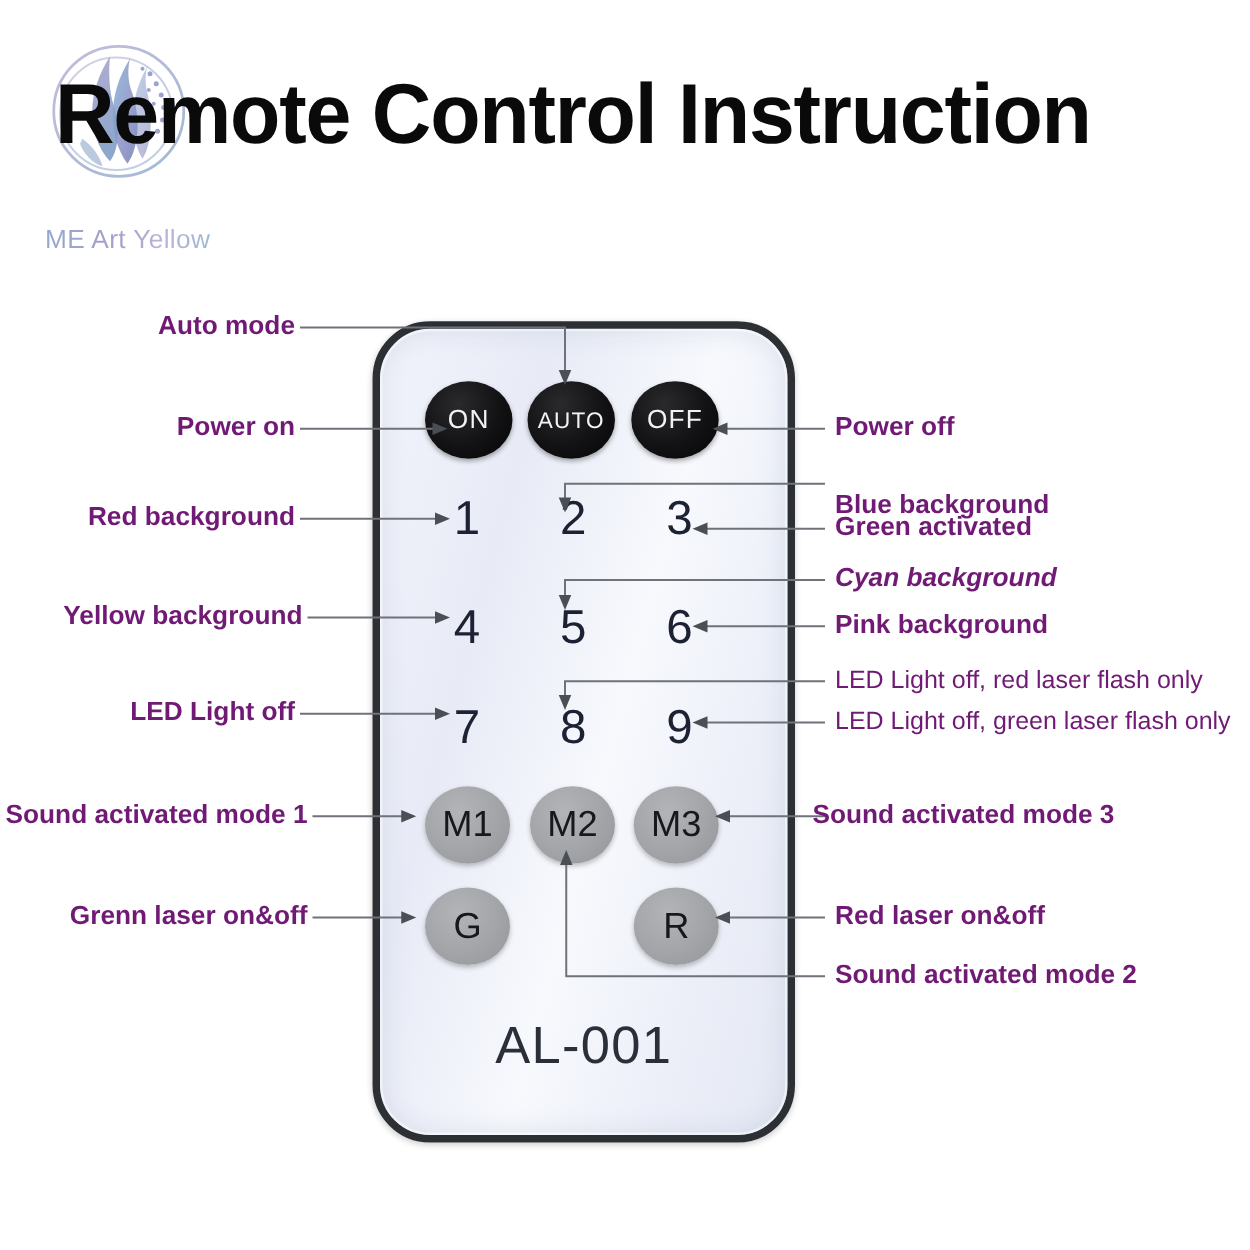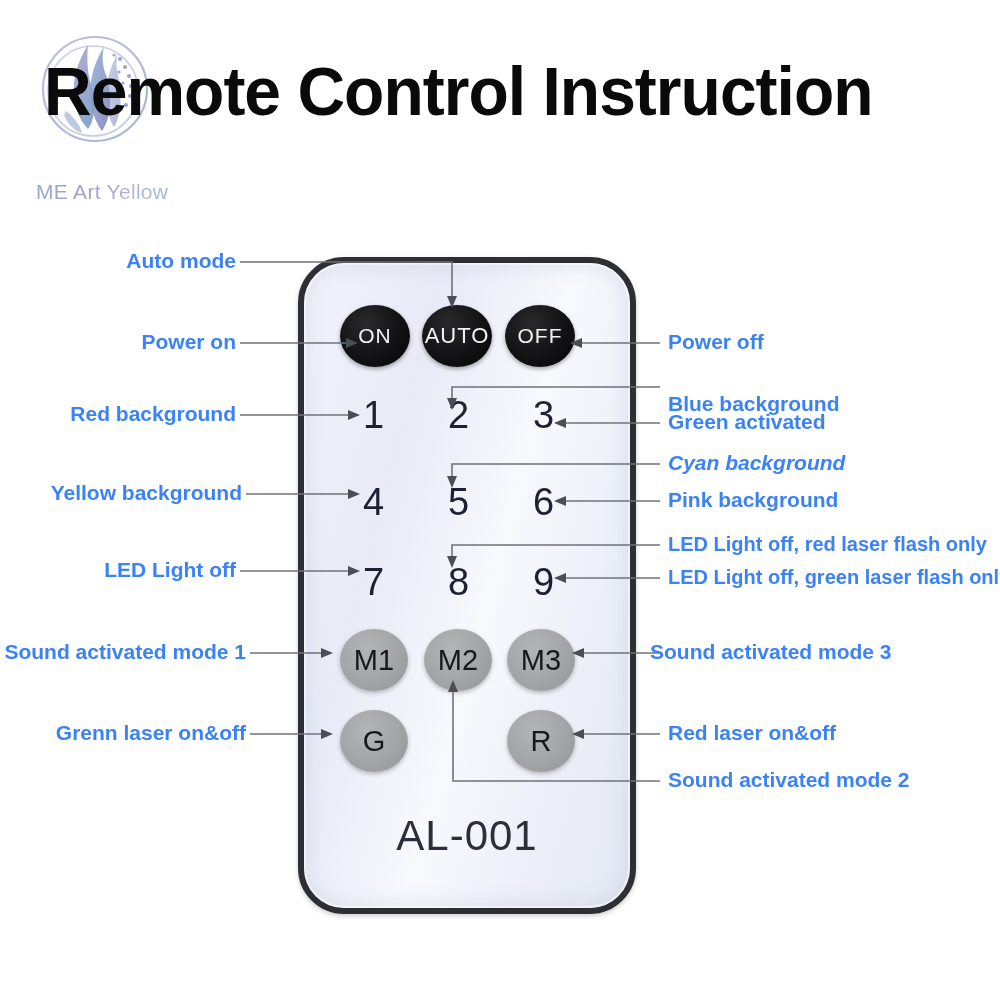--- a/index.html
+++ b/index.html
@@ -94,21 +94,21 @@
     user-select: none;
   }
   .btn-dark {
     width: 70px; height: 62px;
     background: radial-gradient(ellipse at 38% 30%, #2a2a2c 0%, #121214 55%, #050506 100%);
     color: #f2f2f2;
     font-size: 21px;
     letter-spacing: 1px;
     box-shadow: 0 2px 4px rgba(0,0,0,0.35);
   }
-  .btn-dark.small-text { font-size: 22px; }
+  .btn-dark.small-text { font-size: 18px; }
   .btn-grey {
     width: 68px; height: 62px;
     background: radial-gradient(ellipse at 40% 32%, #b3b4b7 0%, #a2a4a8 55%, #939599 100%);
     color: #16181b;
     font-size: 29px;
     box-shadow: 0 2px 4px rgba(0,0,0,0.25);
   }
 
   
   .num {
@@ -129,27 +129,27 @@
     font-size: 42px;
     color: #2a2f3a;
     letter-spacing: 1px;
   }
 
   
   .callout {
     position: absolute;
     font-size: 21px;
     font-weight: bold;
-    color: #3b82f6;
+    color: #701a75;
     white-space: nowrap;
     line-height: 1;
   }
   .callout.right { text-align: left; }
   .callout.left  { text-align: right; }
-  .callout.thin { font-weight: bold; font-size: 20px; }
+  .callout.thin { font-weight: normal; font-size: 20px; }
 
   
   #leaders {
     position: absolute;
     left: 0; top: 0;
     width: 1000px; height: 1000px;
     pointer-events: none;
   }
   #leaders line, #leaders polyline, #leaders path {
     stroke: #6e737a;

